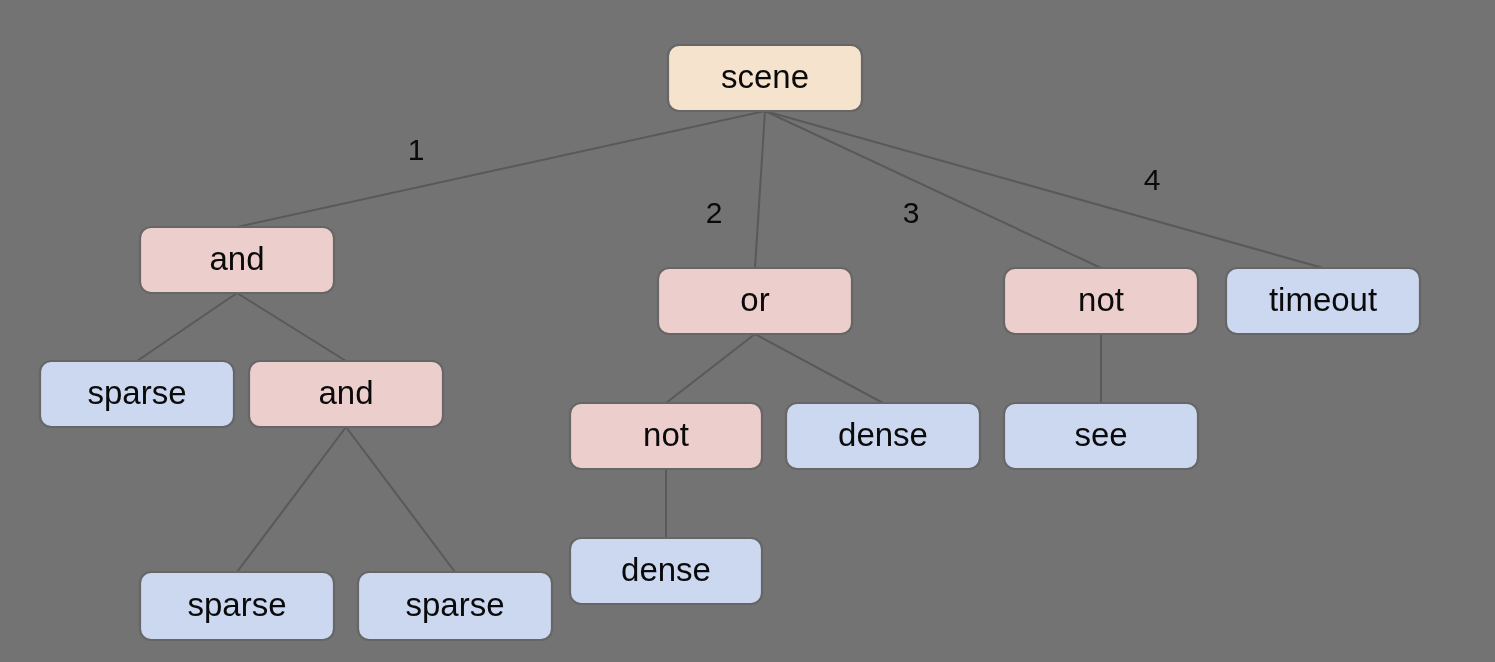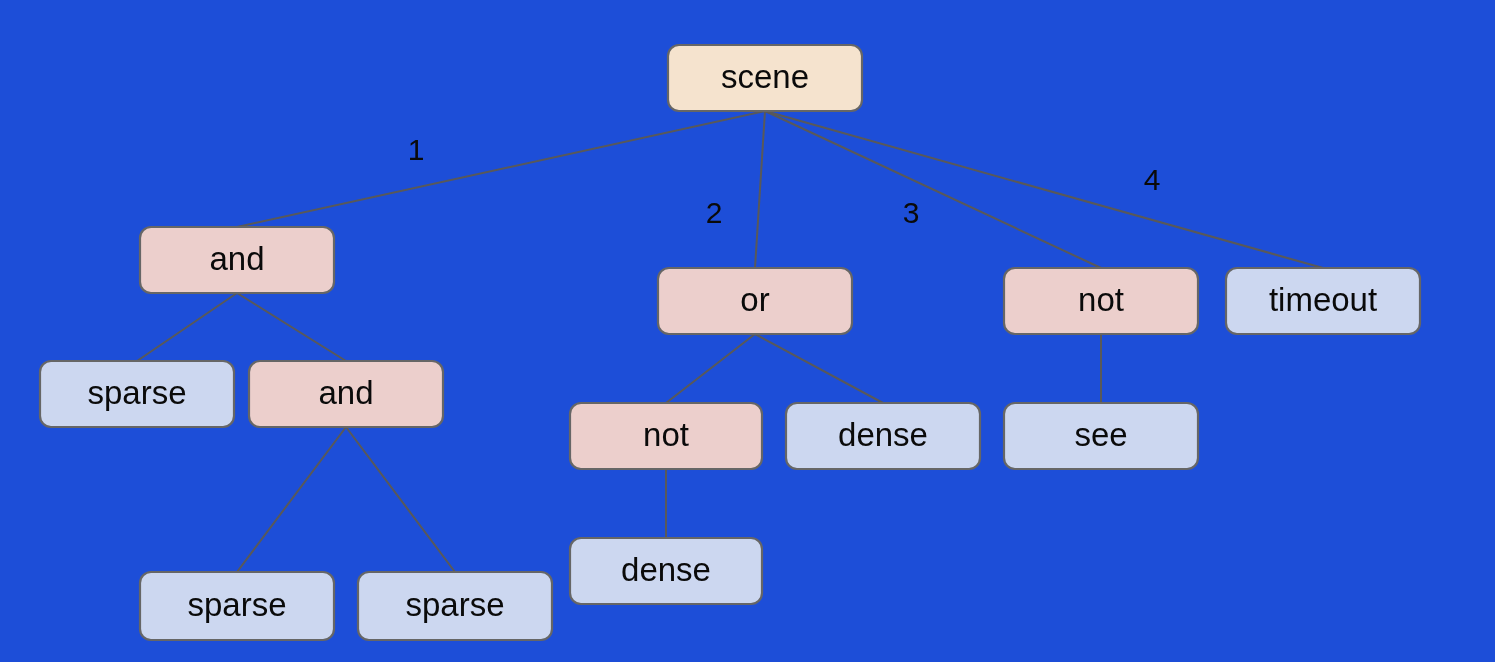--- a/index.html
+++ b/index.html
@@ -47,21 +47,21 @@
     font-family: "Liberation Sans", sans-serif;
     font-size: 30px;
     fill: #0a0a0a;
     text-anchor: middle;
     dominant-baseline: middle;
   }
 </style>
 </head>
 <body>
 
-<div id="canvas" style="background: #1d4ed8;">
+<div id="canvas" style="background: #737373;">
   <svg id="tree-svg" viewBox="0 0 1495 662" xmlns="http://www.w3.org/2000/svg">
     <g id="edges-layer">
         <line x1="765" y1="111" x2="237" y2="227" class="edge-line" stroke="#595959"></line>
         <line x1="765" y1="111" x2="755" y2="268" class="edge-line" stroke="#595959"></line>
         <line x1="765" y1="111" x2="1101" y2="268" class="edge-line" stroke="#595959"></line>
         <line x1="765" y1="111" x2="1323" y2="268" class="edge-line" stroke="#595959"></line>
         <line x1="237" y1="293" x2="137" y2="361" class="edge-line" stroke="#595959"></line>
         <line x1="237" y1="293" x2="346" y2="361" class="edge-line" stroke="#595959"></line>
         <line x1="346" y1="427" x2="237" y2="572" class="edge-line" stroke="#595959"></line>
         <line x1="346" y1="427" x2="455" y2="572" class="edge-line" stroke="#595959"></line>

